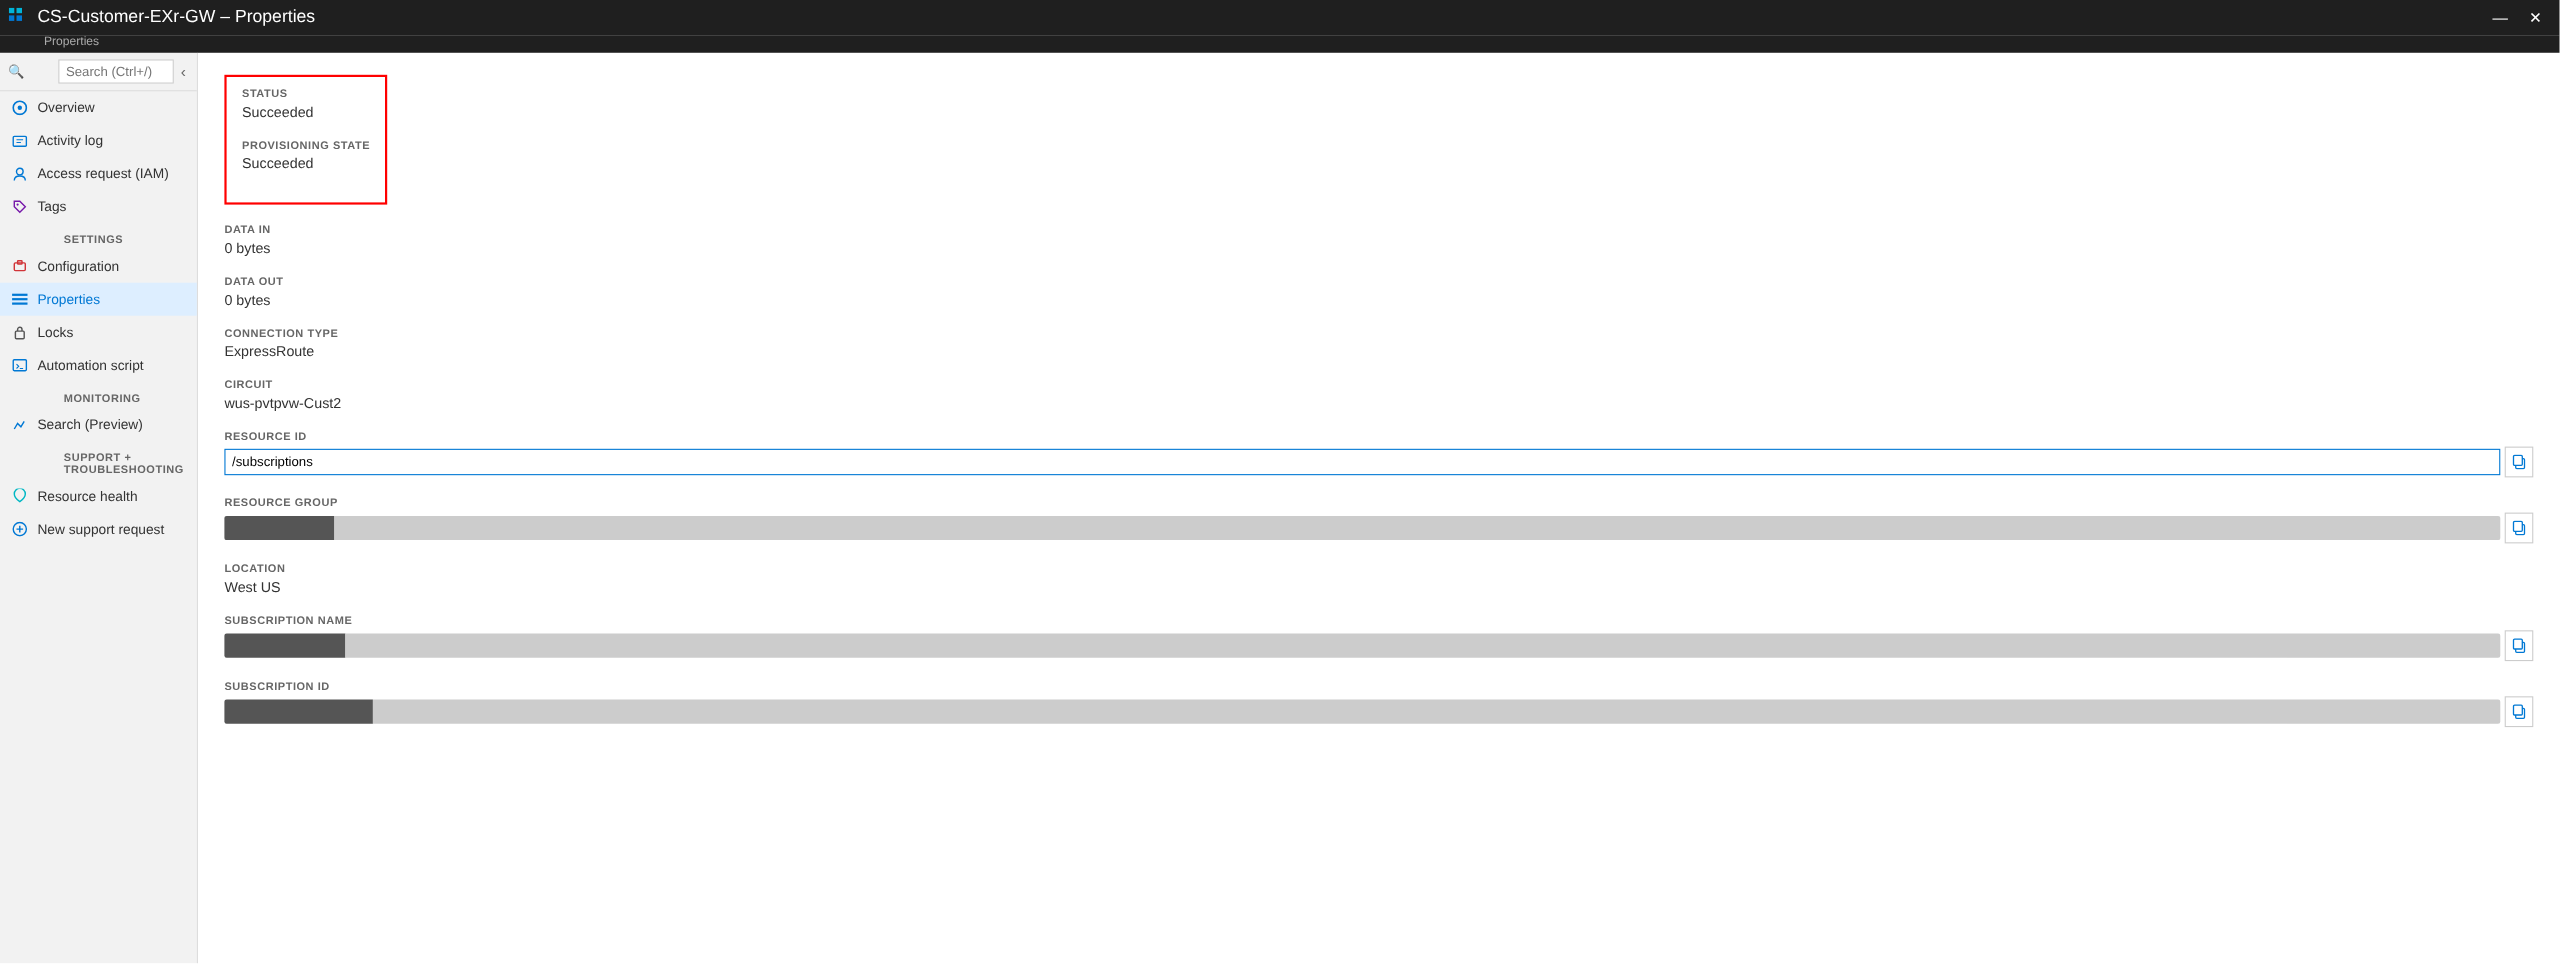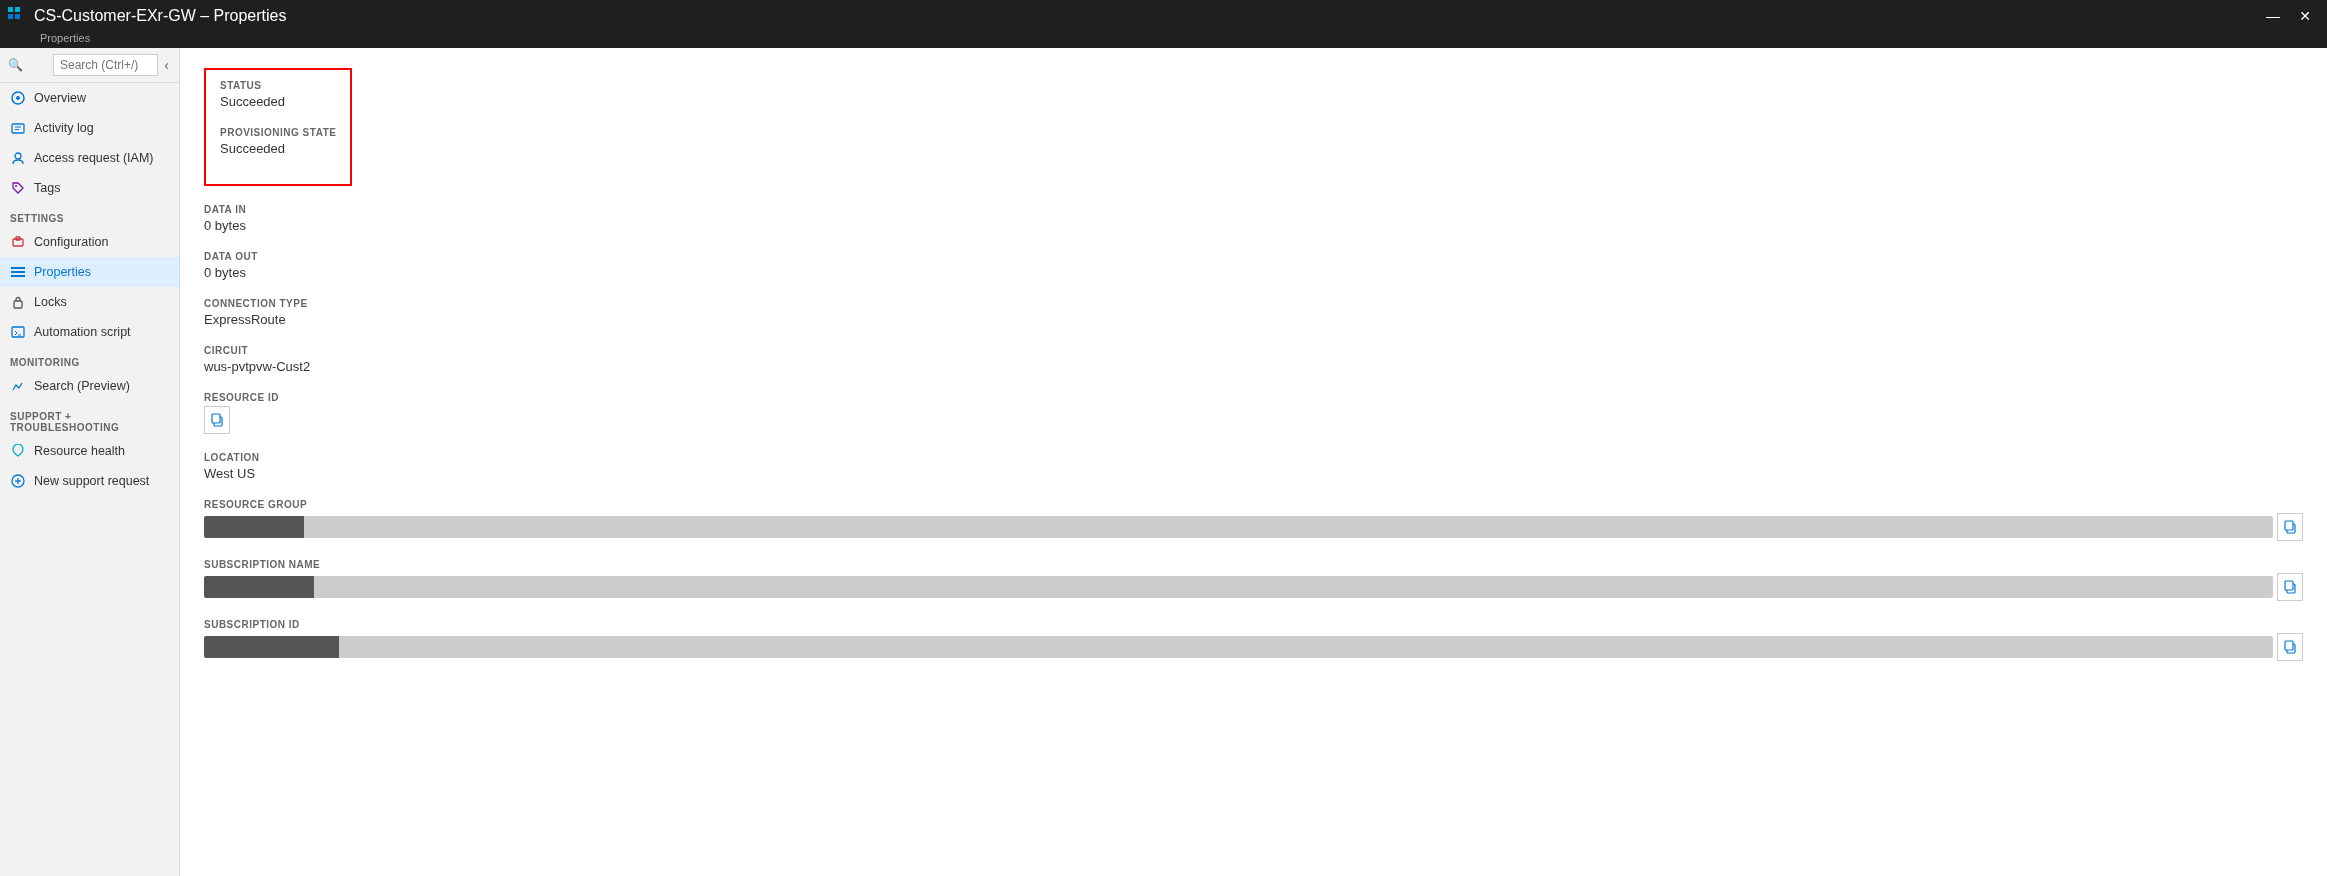--- a/index.html
+++ b/index.html
@@ -80,20 +80,21 @@
     .sidebar-item.active { background: #ddeeff; color: #0078d4; }
     .sidebar-item .item-icon { width: 16px; height: 16px; flex-shrink: 0; display: flex; align-items: center; justify-content: center; }
 
     .sidebar-section-label {
       font-size: 10px;
       font-weight: 600;
       color: #666;
       padding: 10px 10px 3px 10px;
       text-transform: uppercase;
       letter-spacing: 0.5px;
+      margin-left: 48px;
     }
 
     
     .content {
       flex: 1;
       overflow-y: auto;
       padding: 20px 24px;
       background: #fff;
     }
 
@@ -366,33 +367,28 @@
     
     <div class="field-section">
       <div class="field-label">CIRCUIT</div>
       <div class="field-value">wus-pvtpvw-Cust2</div>
     </div>
 
     
     <div class="field-section">
       <div class="field-label">RESOURCE ID</div>
       <div class="input-row">
+        <input class="resource-id-input" type="text" style="flex: 1 1 0%;" value="/subscriptions">
         <button class="copy-btn" title="Copy">
           <svg width="14" height="14" viewBox="0 0 14 14">
             <rect x="4" y="4" width="8" height="9" rx="1" fill="none" stroke="#0078d4" stroke-width="1.2"></rect>
             <rect x="2" y="1" width="8" height="9" rx="1" fill="#fff" stroke="#0078d4" stroke-width="1.2"></rect>
           </svg>
         </button>
       </div>
-    </div>
-
-    
-    <div class="field-section">
-      <div class="field-label">LOCATION</div>
-      <div class="field-value">West US</div>
     </div>
 
     
     <div class="field-section">
       <div class="field-label">RESOURCE GROUP</div>
       <div class="input-row">
         <div class="blurred-bar" style="flex:1;">
           <div class="blurred-segment-dark" style="width:100px;"></div>
           <div class="blurred-segment-light"></div>
         </div>
@@ -400,20 +396,26 @@
           <svg width="14" height="14" viewBox="0 0 14 14">
             <rect x="4" y="4" width="8" height="9" rx="1" fill="none" stroke="#0078d4" stroke-width="1.2"></rect>
             <rect x="2" y="1" width="8" height="9" rx="1" fill="#fff" stroke="#0078d4" stroke-width="1.2"></rect>
           </svg>
         </button>
       </div>
     </div>
 
     
     <div class="field-section">
+      <div class="field-label">LOCATION</div>
+      <div class="field-value">West US</div>
+    </div>
+
+    
+    <div class="field-section">
       <div class="field-label">SUBSCRIPTION NAME</div>
       <div class="input-row">
         <div class="blurred-bar" style="flex:1;">
           <div class="blurred-segment-dark" style="width:110px;"></div>
           <div class="blurred-segment-light"></div>
         </div>
         <button class="copy-btn" title="Copy">
           <svg width="14" height="14" viewBox="0 0 14 14">
             <rect x="4" y="4" width="8" height="9" rx="1" fill="none" stroke="#0078d4" stroke-width="1.2"></rect>
             <rect x="2" y="1" width="8" height="9" rx="1" fill="#fff" stroke="#0078d4" stroke-width="1.2"></rect>

